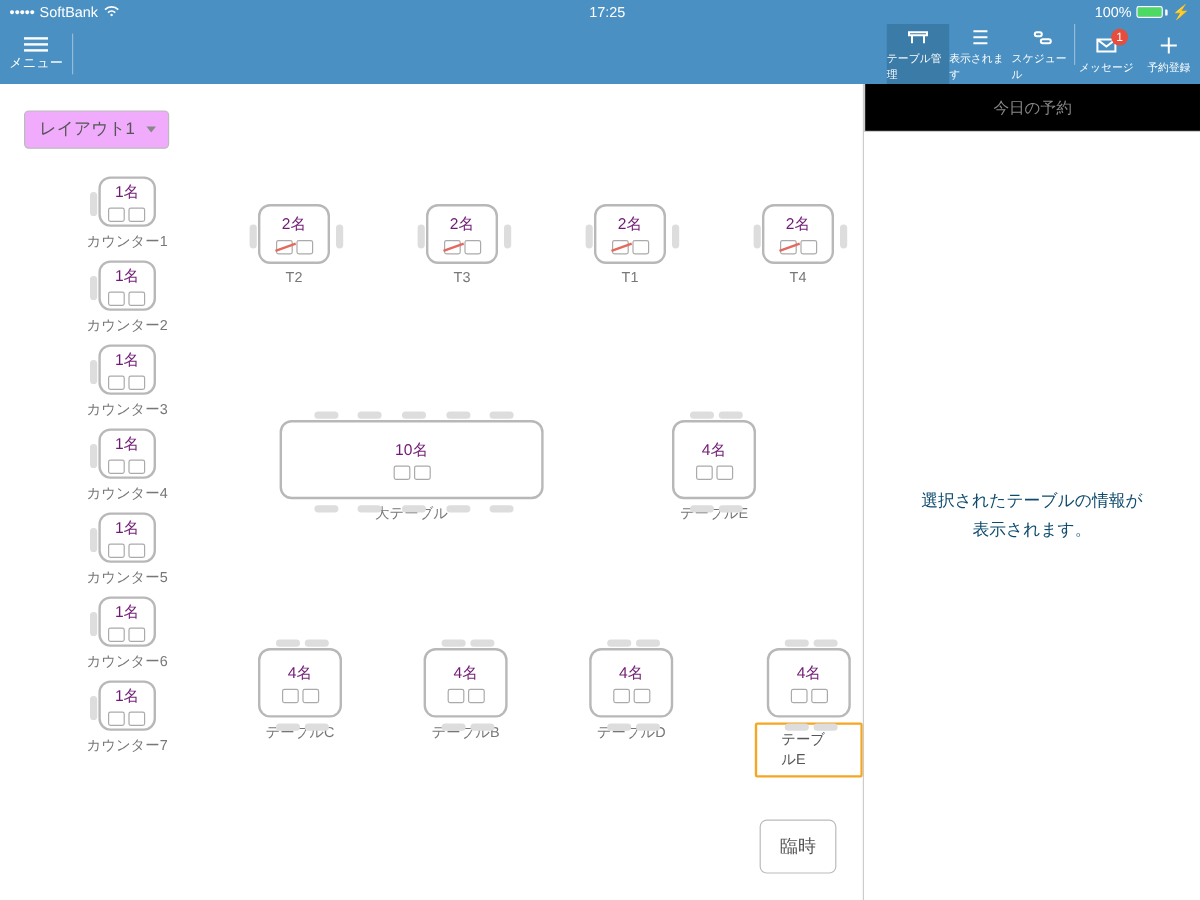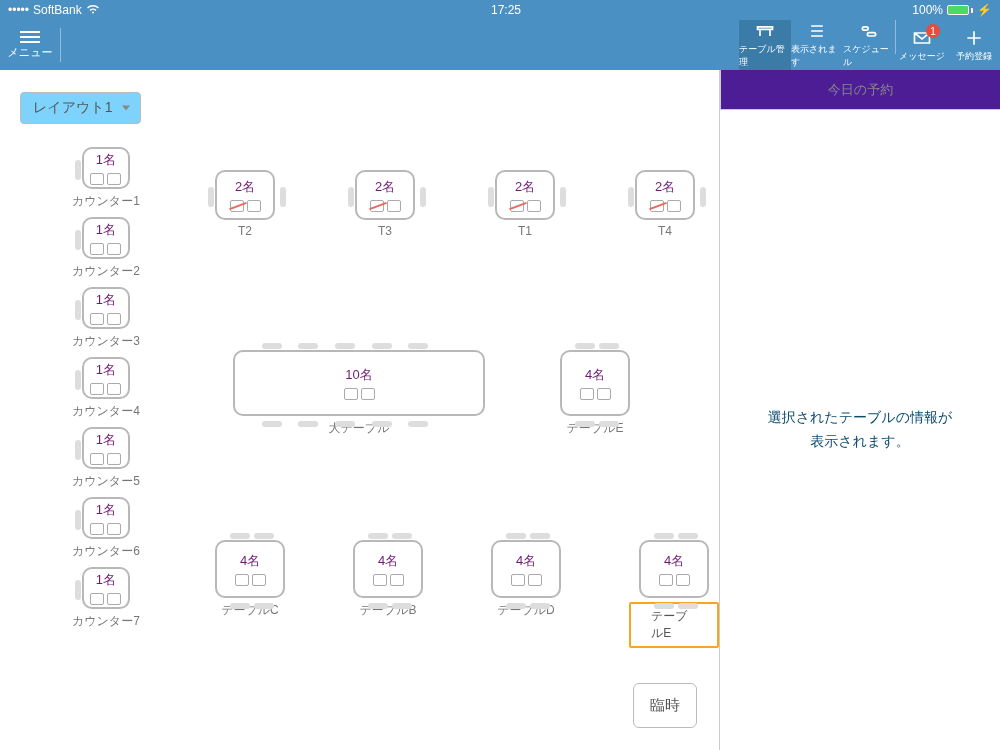--- a/index.html
+++ b/index.html
@@ -18,38 +18,38 @@
   .store { padding:0 16px; font-size:16px; cursor:pointer; display:flex; align-items:center; gap:4px;}
   .title { position:absolute; left:50%; transform:translateX(-50%); font-size:20px; font-weight:500;}
   .right-icons { margin-left:auto; display:flex; align-items:stretch; gap:0; height:50px;}
   .ticon { width:52px; display:flex; flex-direction:column; align-items:center; justify-content:center; gap:2px; cursor:pointer; position:relative;}
   .ticon.active { background:#3b7ba8;}
   .ticon svg { width:22px; height:20px;}
   .ticon .lbl { font-size:9px;}
   .badge { position:absolute; top:4px; right:8px; min-width:14px; height:14px; background:#e74c3c; color:#fff; border-radius:7px; font-size:10px; display:flex; align-items:center; justify-content:center; padding:0 2px;}
   .main { display:flex; width:100%; height:680px;}
   .floor { flex:1; position:relative; border-right:1px solid #ccc; overflow:hidden;}
-  .layout-select { position:absolute; top:22px; left:20px; border:1px solid #bbb; border-radius:4px; background:#7dd3fc; padding:6px 28px 6px 12px; font-size:14px; color:#555; cursor:pointer;}
+  .layout-select { position:absolute; top:22px; left:20px; border:1px solid #bbb; border-radius:4px; background:#f0abfc; padding:6px 28px 6px 12px; font-size:14px; color:#555; cursor:pointer;}
   .layout-select::after { content:""; position:absolute; right:10px; top:50%; width:0;height:0;border-left:4px solid transparent;border-right:4px solid transparent;border-top:5px solid #888; transform:translateY(-50%);}
   .table-wrap { position:absolute; display:flex; flex-direction:column; align-items:center; gap:4px;}
   .table-box { border:2px solid #b8b8b8; border-radius:10px; background:#fff; display:flex; flex-direction:column; align-items:center; justify-content:center; gap:4px; position:relative;}
   .table-box .cap { font-size:13px; color:#701a75;}
   .icons-row { display:flex; gap:3px;}
   .mini-ico { width:14px; height:12px; border:1px solid #aaa; border-radius:2px; position:relative;}
   .mini-ico.nosmk::before { content:""; position:absolute; left:-2px; top:4px; width:18px; height:2px; background:#e46a5e; transform:rotate(-20deg);}
   .table-label { font-size:12px; color:#777;}
   .table-label.hl { border:2px solid #f5a623; padding:4px 20px; color:#555; border-radius:2px;}
   .chair { position:absolute; background:#ddd; }
   .chair.h { width:20px; height:6px; border-radius:3px;}
   .chair.v { width:6px; height:20px; border-radius:3px;}
   .temp-btn { position:absolute; bottom:22px; right:22px; border:1px solid #bbb; border-radius:6px; padding:12px 16px; font-size:15px; color:#555; background:#fff; cursor:pointer;}
   .side { width:280px; display:flex; flex-direction:column;}
   .tabs { display:flex; height:40px;}
   .tab { flex:1; display:flex; align-items:center; justify-content:center; font-size:13px; color:#444; border-bottom:1px solid #ccc; cursor:pointer;}
-  .tab.inactive { background:#4c1d95; border-left:1px solid #ccc; color:#888;}
+  .tab.inactive { background:#000000; border-left:1px solid #ccc; color:#888;}
   .side-body { flex:1; display:flex; align-items:center; justify-content:center; padding:0 20px;}
   .side-body p { font-size:14px; color:#0c4a6e; text-align:center; line-height:1.7;}
 </style>
 </head>
 <body>
 
 <div class="status-bar">
   <div class="l">
     <span>•••••</span>
     <span>SoftBank</span>
@@ -240,21 +240,21 @@
           <div class="chair v" style="left:63px;top:15px"></div>
       <div class="cap">2名</div>
       <div class="icons-row">
     <span class="mini-ico nosmk"></span>
     <span class="mini-ico"></span>
   </div>
     </div>
     <div class="table-label ">T4</div>
       </div>
       <div class="table-wrap" style="left: 233px; top: 280px;">
-    <div class="table-box" style="width:252px;height:66px">
+    <div class="table-box" style="width:220px;height:66px">
       <div class="chair h" style="left:26.666666666666664px;top:-9px"></div>
           <div class="chair h" style="left:63.33333333333333px;top:-9px"></div>
           <div class="chair h" style="left:100px;top:-9px"></div>
           <div class="chair h" style="left:136.66666666666666px;top:-9px"></div>
           <div class="chair h" style="left:173.33333333333331px;top:-9px"></div>
           <div class="chair h" style="left:26.666666666666664px;top:69px"></div>
           <div class="chair h" style="left:63.33333333333333px;top:69px"></div>
           <div class="chair h" style="left:100px;top:69px"></div>
           <div class="chair h" style="left:136.66666666666666px;top:69px"></div>
           <div class="chair h" style="left:173.33333333333331px;top:69px"></div>

